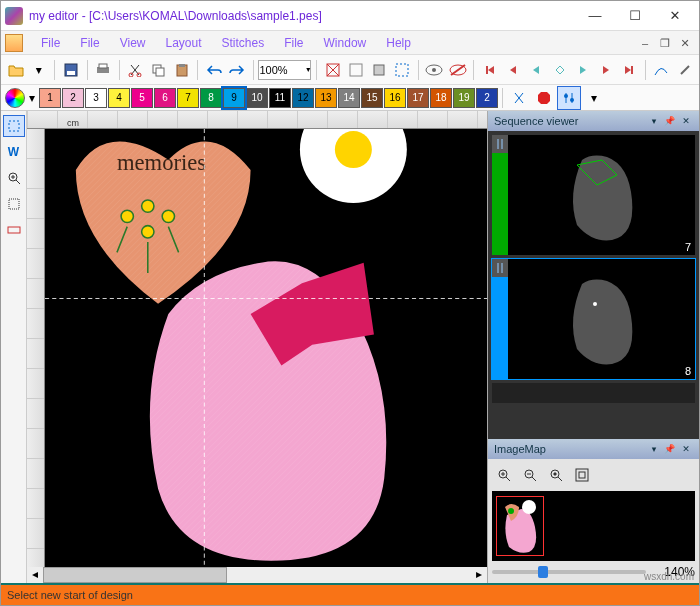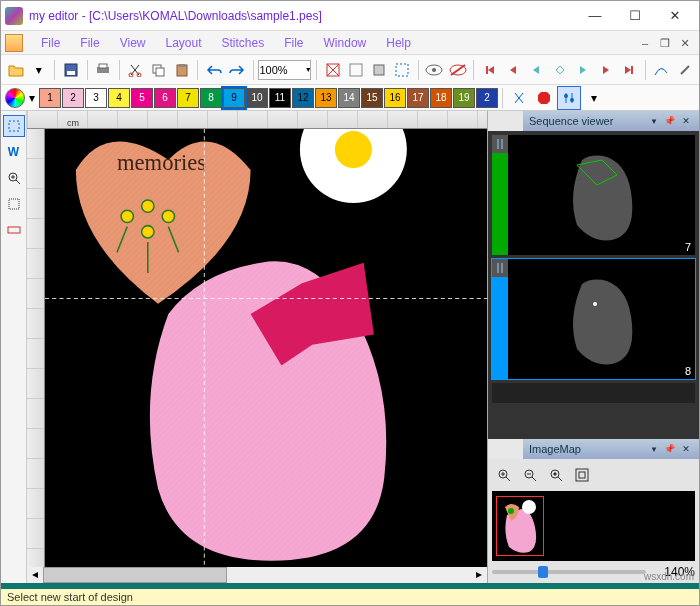--- a/index.html
+++ b/index.html
@@ -29,37 +29,37 @@
   .ltoolbox .tbtn.active{border:1px solid #2a6cd8;background:#cfe3ff;}
   .canvas-area { flex:1; display:flex; flex-direction:column; background:#444;}
   .ruler-h { height:18px; background:linear-gradient(90deg,#ccc 1px,transparent 1px) 0 0/30px 100%, linear-gradient(180deg,#eee,#ddd); border-bottom:1px solid #888; font-size:9px; color:#333; display:flex; align-items:flex-end; padding-left:18px;}
   .ruler-h span{width:30px;margin-left:22px;}
   .canvas-body { flex:1; display:flex; overflow:hidden; position:relative;}
   .ruler-v { width:18px; background:linear-gradient(0deg,#ccc 1px,transparent 1px) 0 0/100% 30px, linear-gradient(90deg,#eee,#ddd); border-right:1px solid #888; font-size:9px; color:#333;}
   .canvas { flex:1; background:#000; overflow:hidden; position:relative;}
   .scroll-h { height:16px; background:#eee; display:flex;}
   .scroll-h .thumb{width:40%;height:100%;background:#ccc;border:1px solid #999;}
   .rpanels { width:212px; background:#e8e8e8; display:flex; flex-direction:column; border-left:1px solid #aaa;}
-  .panel-head { height:20px; background:linear-gradient(#bcd,#9ac); color:#134; font-size:11px; display:flex; align-items:center; padding:8px 6px;margin-left:35px;}
+  .panel-head { height:20px; background:linear-gradient(#bcd,#9ac); color:#134; font-size:11px; display:flex; align-items:center; padding:8px 6px;}
   .panel-head .pbtns{margin-left:auto; display:flex; gap:2px;}
   .panel-head .pbtn{width:14px;height:14px;font-size:9px;text-align:center;line-height:14px;color:#134;}
   .seq-body { flex:1; background:#333; overflow:auto; padding:4px;}
   .seq-item { height:120px; background:#000; margin-bottom:4px; position:relative; display:flex;}
   .seq-bar { width:16px; display:flex; flex-direction:column;}
   .seq-bar .h{height:18px;background:#555;display:flex;align-items:center;justify-content:center;}
   .seq-bar .c{flex:1;}
   .seq-thumb{flex:1;display:flex;align-items:center;justify-content:center;}
   .seq-num{position:absolute;bottom:2px;right:4px;color:#fff;font-size:11px;}
   .imap-body { background:#e4e4e4; padding:4px;}
   .imap-tools { display:flex; gap:2px; margin-bottom:4px;}
   .imap-preview { height:70px; background:#000; display:flex; align-items:center; justify-content:flex-start; padding:4px;}
   .imap-slider { display:flex; align-items:center; gap:18px; margin-top:4px;}
   .imap-slider .track{flex:1;height:4px;background:#bbb;border-radius:2px;position:relative;}
   .imap-slider .thumb{position:absolute;left:30%;top:-4px;width:10px;height:12px;background:#2a7de1;border-radius:2px;}
-  .statusbar { height:22px; background:#fef9c3; border-top:6px solid #0f766e; display:flex; align-items:center; padding:0 6px; font-size:11px; color:#333;}
+  .statusbar { height:22px; background:#f97316; border-top:2px solid #0f766e; display:flex; align-items:center; padding:0 6px; font-size:11px; color:#333;}
   .watermark { position:absolute; bottom:24px; right:6px; font-size:10px; color:#888; }
   svg{display:block;}
 </style>
 </head>
 <body>
 
 <div class="titlebar">
   <div class="app-icon"></div>
   <div class="title">my editor - [C:\Users\KOMAL\Downloads\sample1.pes]</div>
   <div class="sysbtn">—</div>

